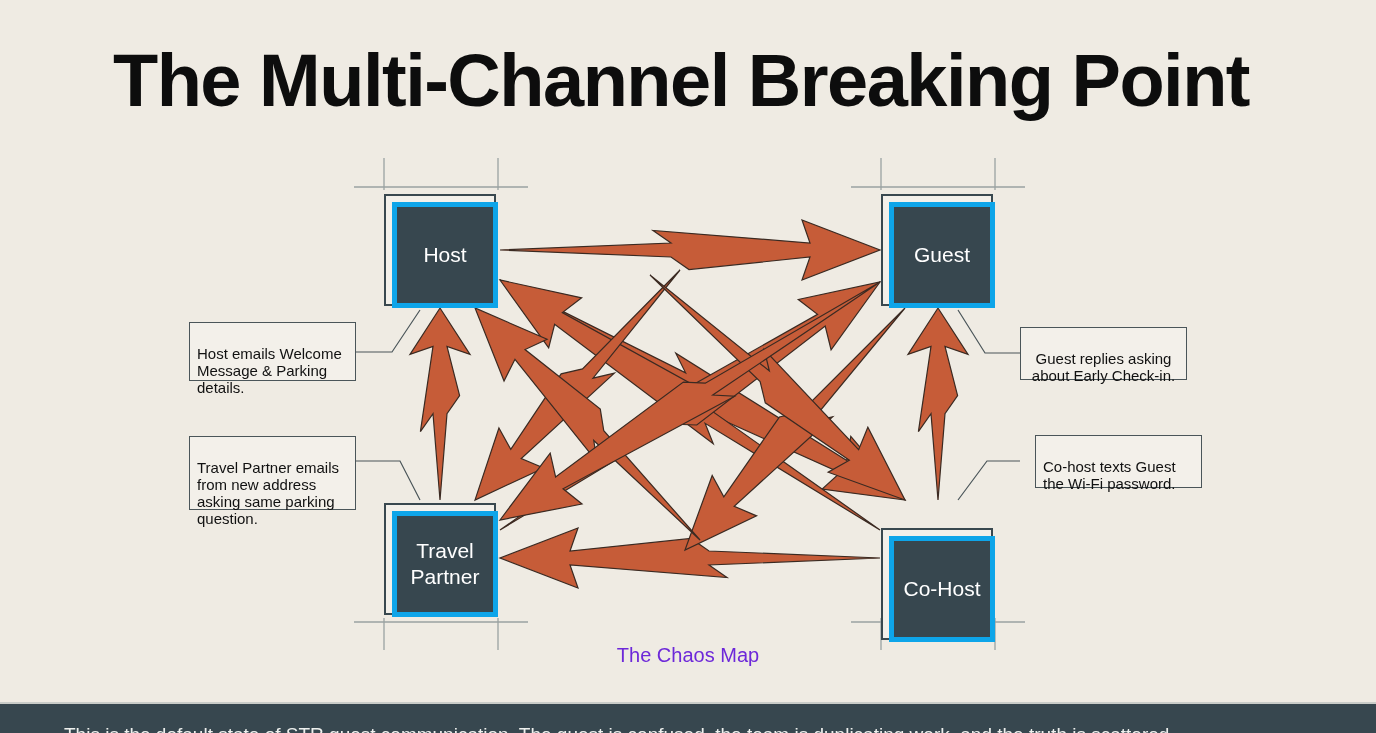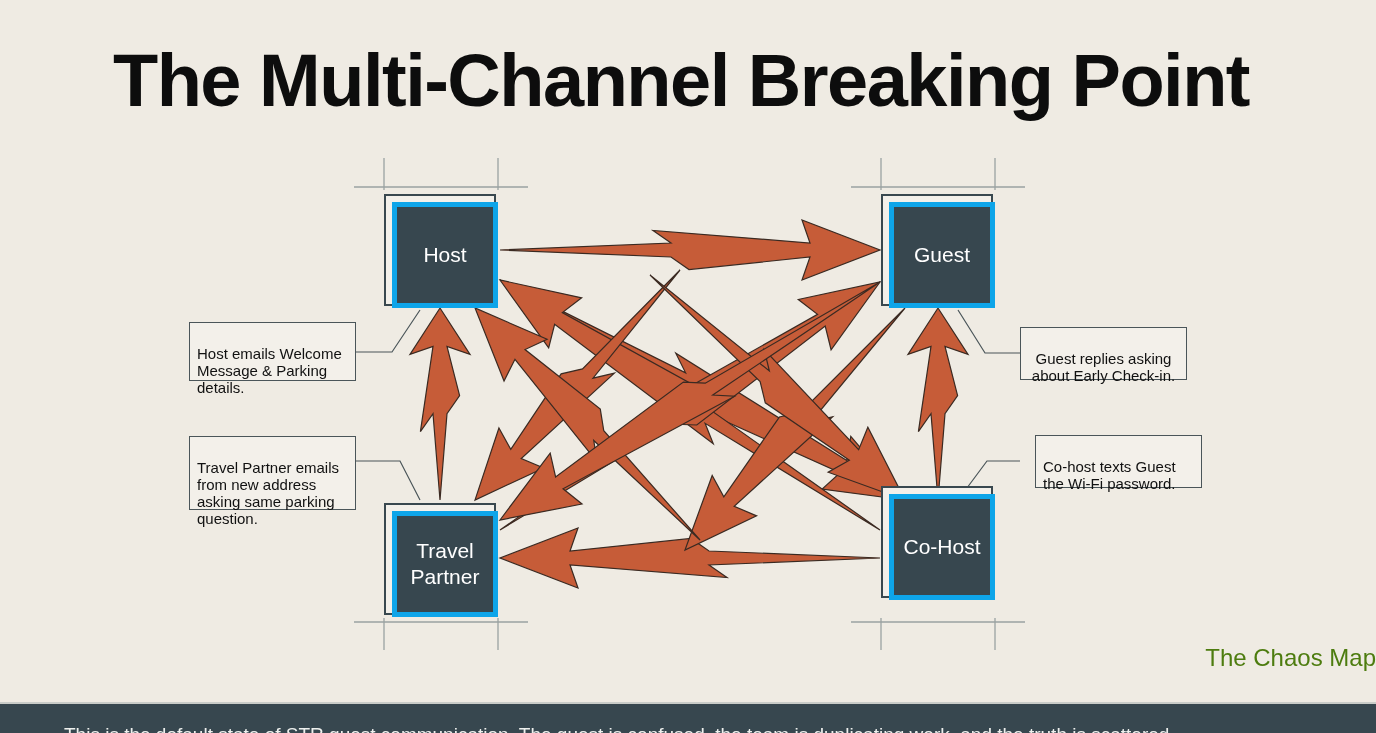--- a/index.html
+++ b/index.html
@@ -24,22 +24,22 @@
     display:flex; align-items:center; justify-content:center; text-align:center;
     color:#ffffff; font-size:21px; line-height:26px;
     font-family:"Liberation Sans", sans-serif;
   }
   .callout {
     position:absolute; background:#f3f0ea; border:1.5px solid #4a5559;
     padding:22px 7px; font-size:15px; line-height:17px; color:#111;
     box-sizing:border-box; white-space:pre-line;
   }
   .caption {
-    position:absolute; left:0; width:1376px; top:644px; text-align:right;
-    font-size:24px; color:#4d7c0f;
+    position:absolute; left:0; width:1376px; top:644px; text-align:center;
+    font-size:20px; color:#6d28d9;
   }
   .banner {
     position:absolute; left:0; top:702px; width:1376px; height:31px;
     background:#37474f; border-top:2px solid #c9ccc8; box-sizing:border-box;
     overflow:hidden;
   }
   .banner-text {
     position:absolute; left:64px; top:20px; white-space:nowrap;
     color:#eef0ee; font-size:19px;
   }
@@ -89,21 +89,21 @@
 <div class="node-frame" style="left:384px;top:194px;">
   <div class="node">Host</div>
 </div>
 <div class="node-frame" style="left:881px;top:194px;">
   <div class="node">Guest</div>
 </div>
 <div class="node-frame" style="left:384px;top:503px;padding-left:36px;">
   <div class="node" style="white-space:pre-line;">Travel
 Partner</div>
 </div>
-<div class="node-frame" style="left:881px;top:486px;">
+<div class="node-frame" style="left:881px;top:528px;">
   <div class="node">Co-Host</div>
 </div>
 
 <div class="callout" style="left:189px;top:322px;width:167px;height:59px;">Host emails Welcome
 Message &amp; Parking
 details.</div>
 <div class="callout" style="left:189px;top:424px;width:167px;height:74px;margin-top:12px;">Travel Partner emails
 from new address
 asking same parking
 question.</div>

